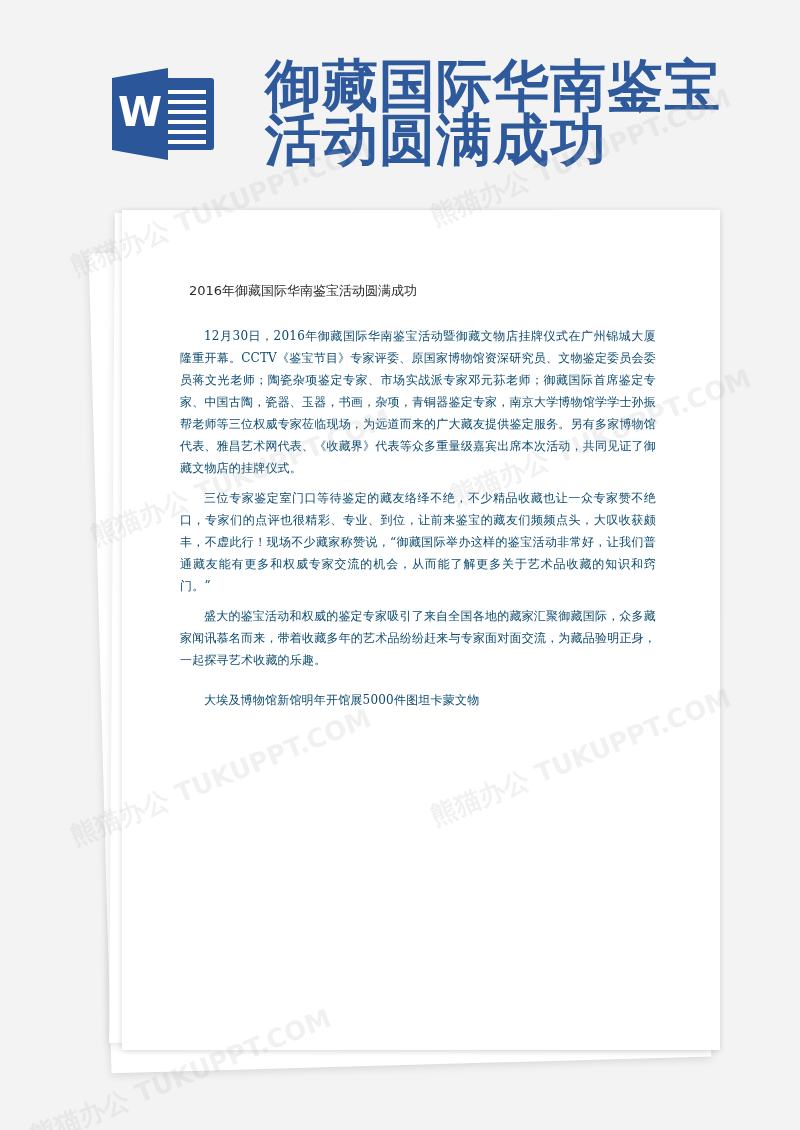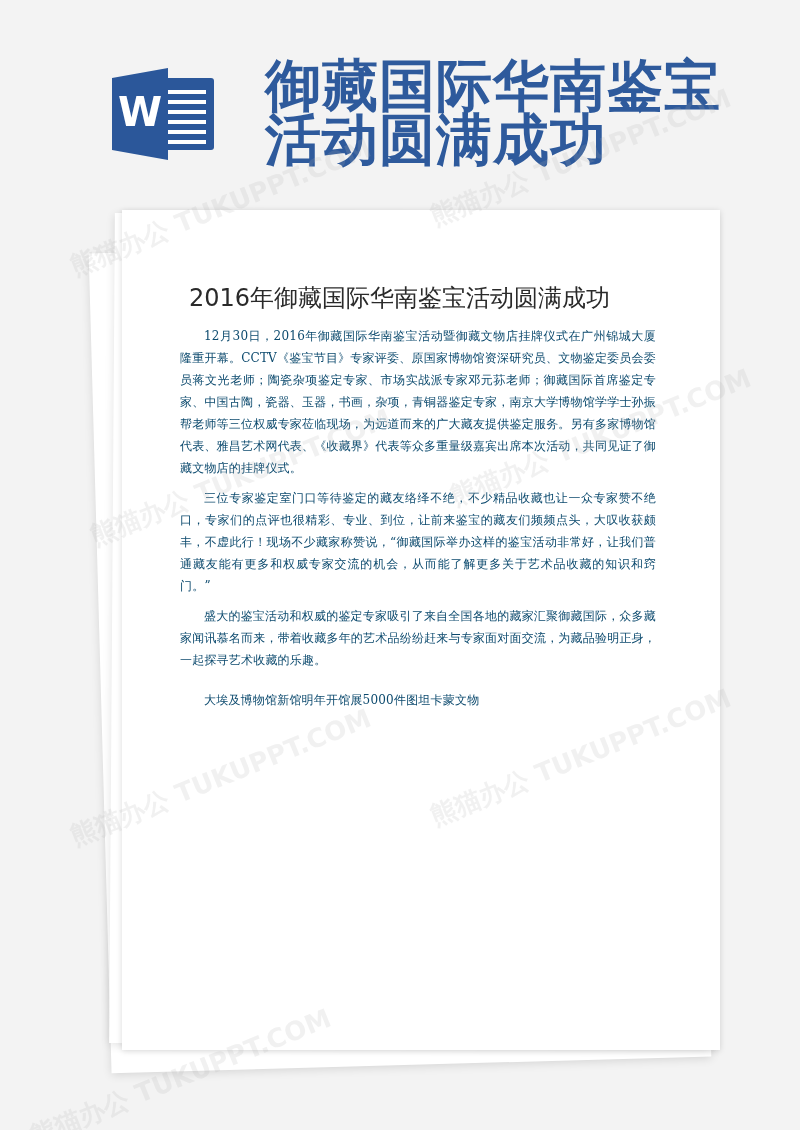--- a/index.html
+++ b/index.html
@@ -20,21 +20,21 @@
       box-shadow: 0 2px 10px rgba(0,0,0,0.12);
     }
     .sheet-back.s1 { left: 100px; top: 245px; width: 600px; height: 820px; transform: rotate(-1.6deg); }
     .sheet-back.s2 { left: 112px; top: 215px; width: 600px; height: 830px; transform: rotate(0.4deg); }
     .page {
       position: absolute; left: 122px; top: 210px; width: 598px; height: 840px;
       background: #fff; box-shadow: 0 1px 6px rgba(0,0,0,0.15);
     }
     .doc-title {
       position: absolute; left: 67px; top: 72px;
-      font-family: "DejaVu Sans", sans-serif; font-size: 24px; color: #2a2a2a; font-weight: normal;
+      font-family: "DejaVu Sans", sans-serif; font-size: 13px; color: #2a2a2a; font-weight: normal;
     }
     .body { position: absolute; left: 58px; top: 115px; width: 476px; }
     .para {
       font-size: 12px; line-height: 22px; color: #0c4a6e;
       text-indent: 2em; margin: 0 0 8px 0; text-align: justify;
       letter-spacing: 0.2px;
     }
     .para.sub { margin-top: 18px; }
     .watermark {
       position: absolute; color: rgba(180,180,180,0.18); font-family: "DejaVu Sans", sans-serif;

